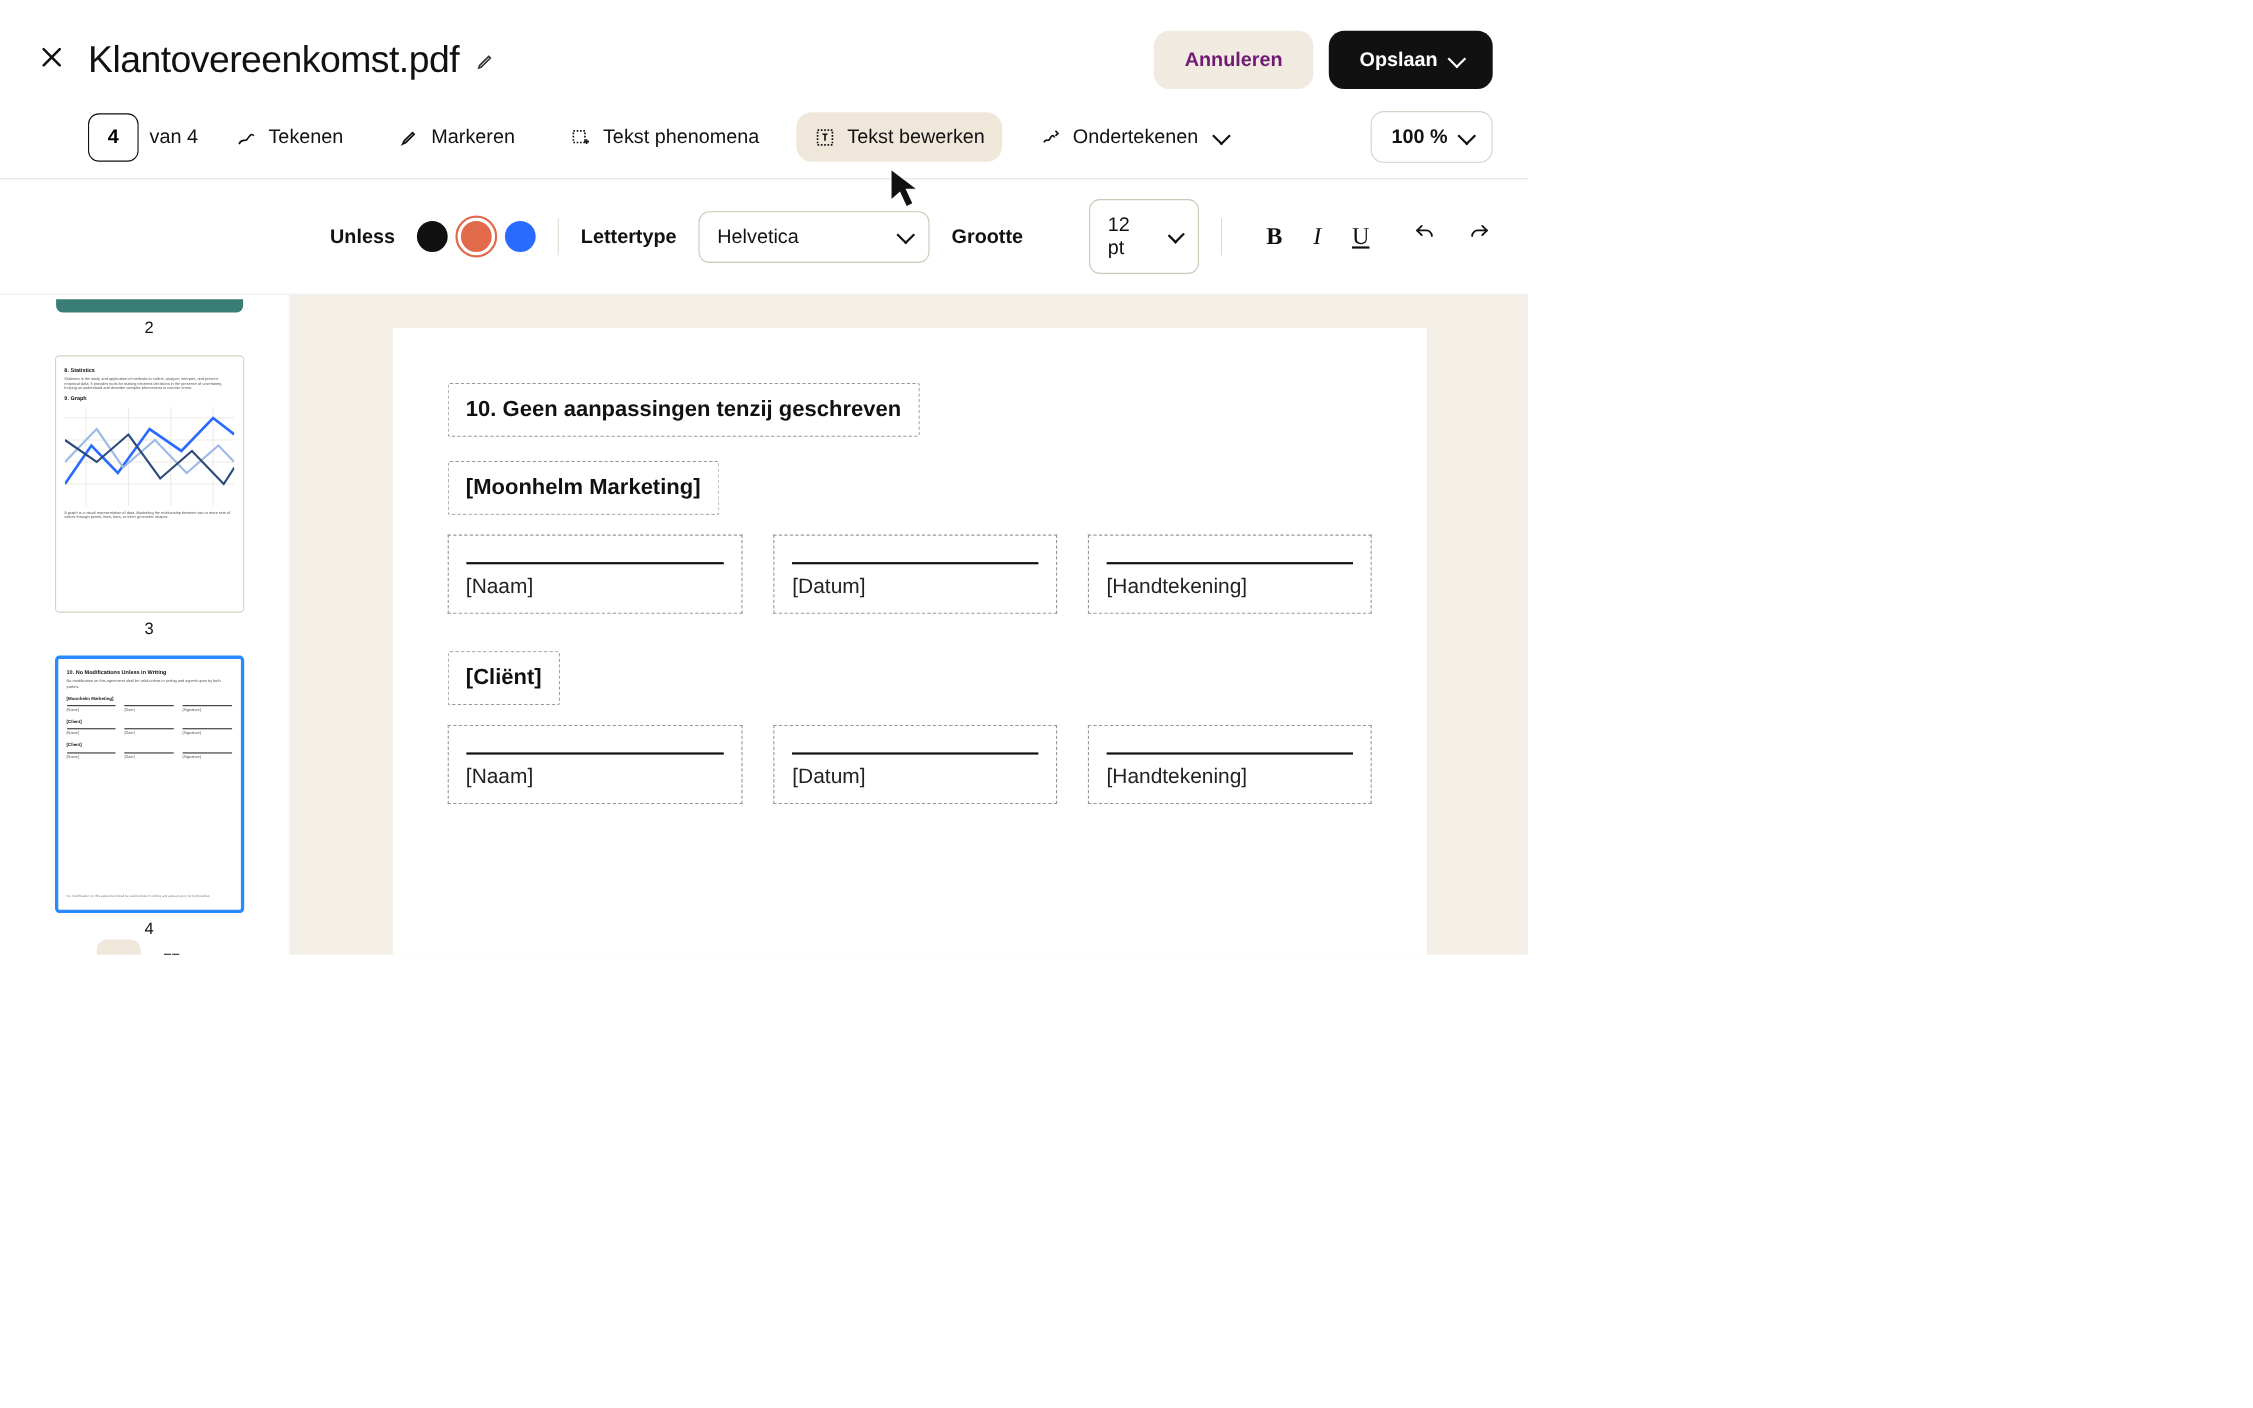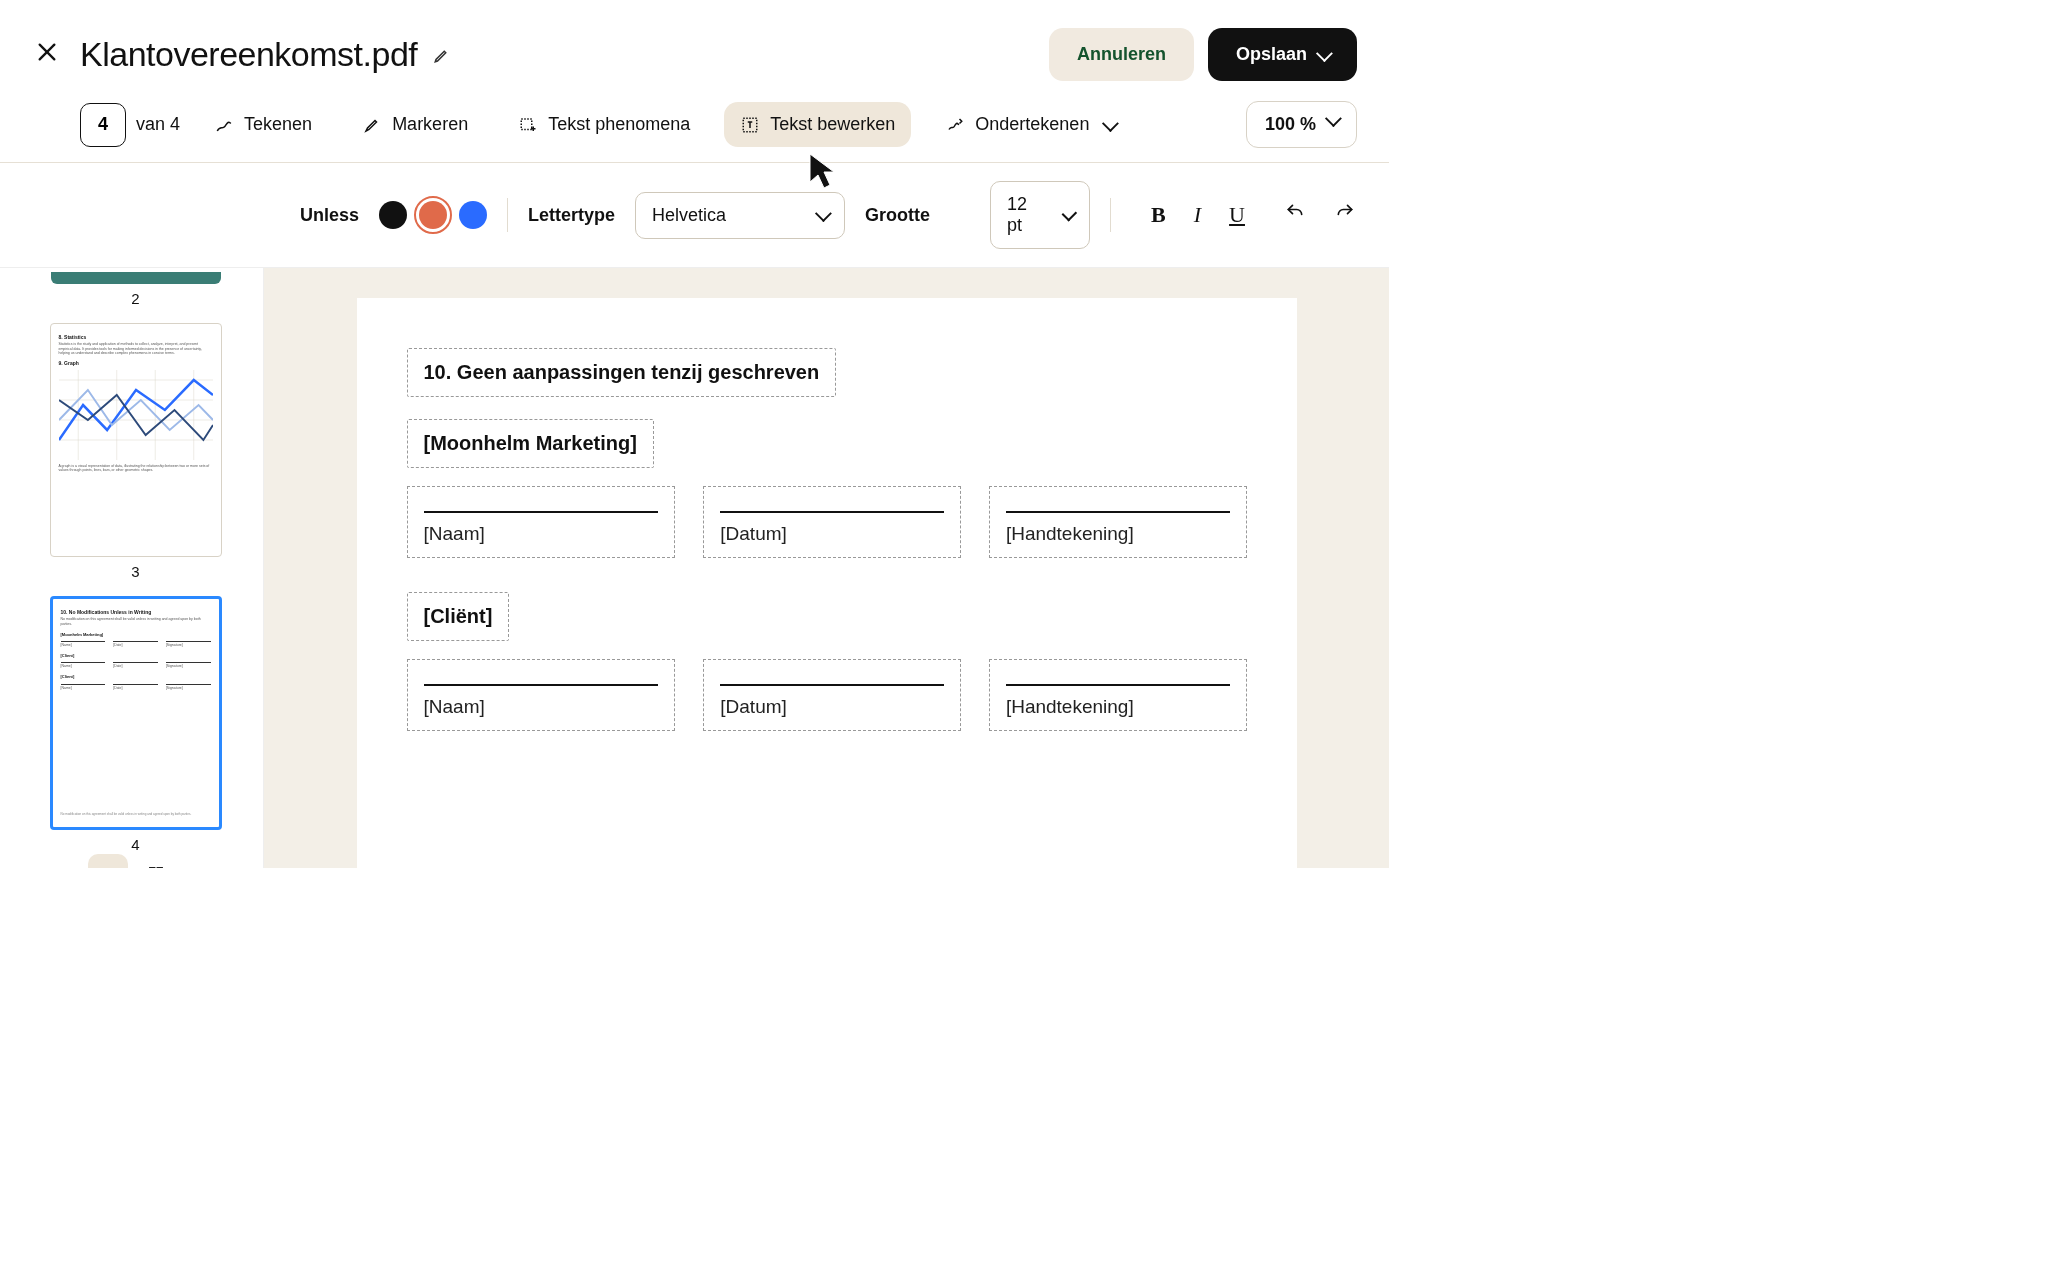--- a/index.html
+++ b/index.html
@@ -46,21 +46,21 @@
   }
   .header-actions { display: flex; gap: 14px; }
   .btn {
     border: none;
     border-radius: 14px;
     padding: 16px 28px;
     font-size: 18px;
     font-weight: 600;
     cursor: pointer;
   }
-  .btn-cancel { background: #f1eae0; color: #14532d; }
+  .btn-cancel { background: #f1eae0; color: #701a75; }
   .btn-save {
     background: #111; color: #fff;
     display: inline-flex; align-items: center; gap: 10px;
   }
   .chevron-down {
     width: 12px; height: 12px;
     border-right: 2px solid currentColor;
     border-bottom: 2px solid currentColor;
     transform: rotate(45deg) translateY(-2px);
     display: inline-block;
@@ -92,21 +92,21 @@
   }
   .tool.active { background: #efe7da; font-weight: 400; }
   .tool .ticon { width: 20px; height: 20px; display:inline-flex; align-items:center; justify-content:center;}
   .tool-chevron { margin-left: 4px; }
   .spacer { flex: 1; }
   .zoom {
     border: 1.5px solid #d8d2c6;
     border-radius: 12px;
     padding: 12px 18px;
     font-size: 18px; font-weight: 600;
-    display: inline-flex; gap: 10px;
+    display: inline-flex; align-items: center; gap: 10px;
     cursor: pointer;
   }
 
   
   .subbar {
     display: flex;
     align-items: center;
     padding: 18px 32px 18px 300px;
     gap: 20px;
     border-bottom: 1px solid #eee;

